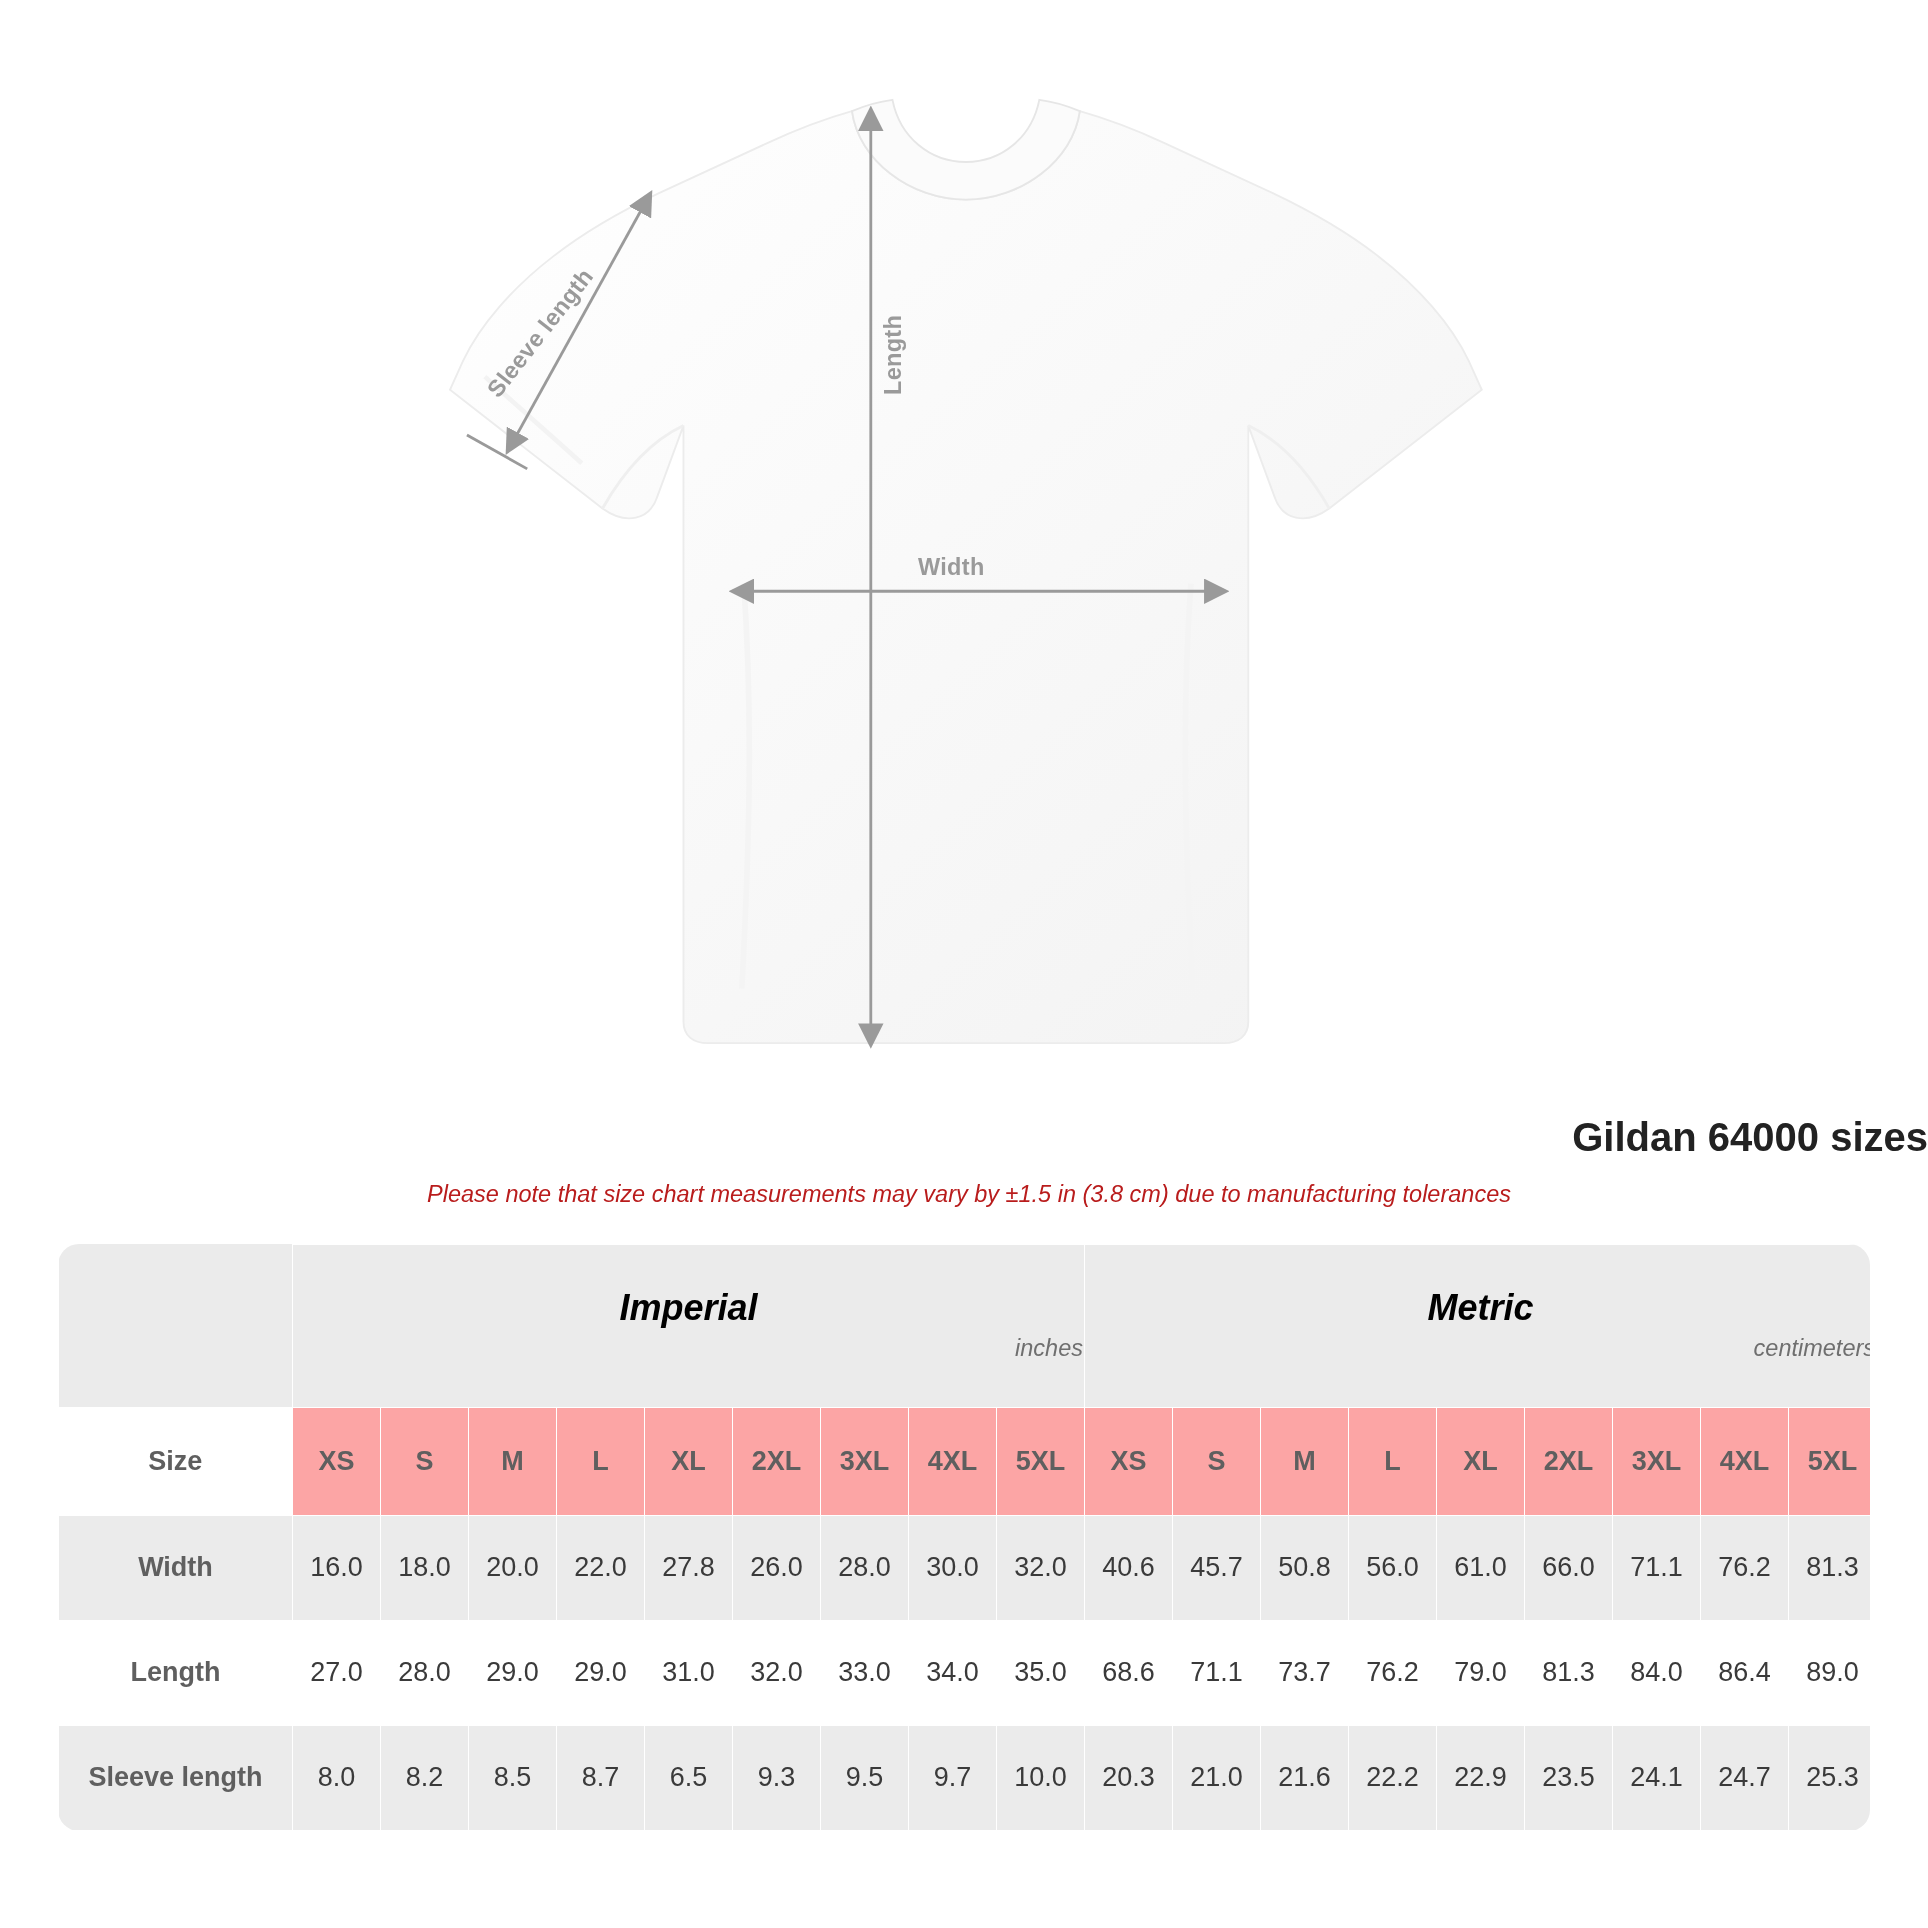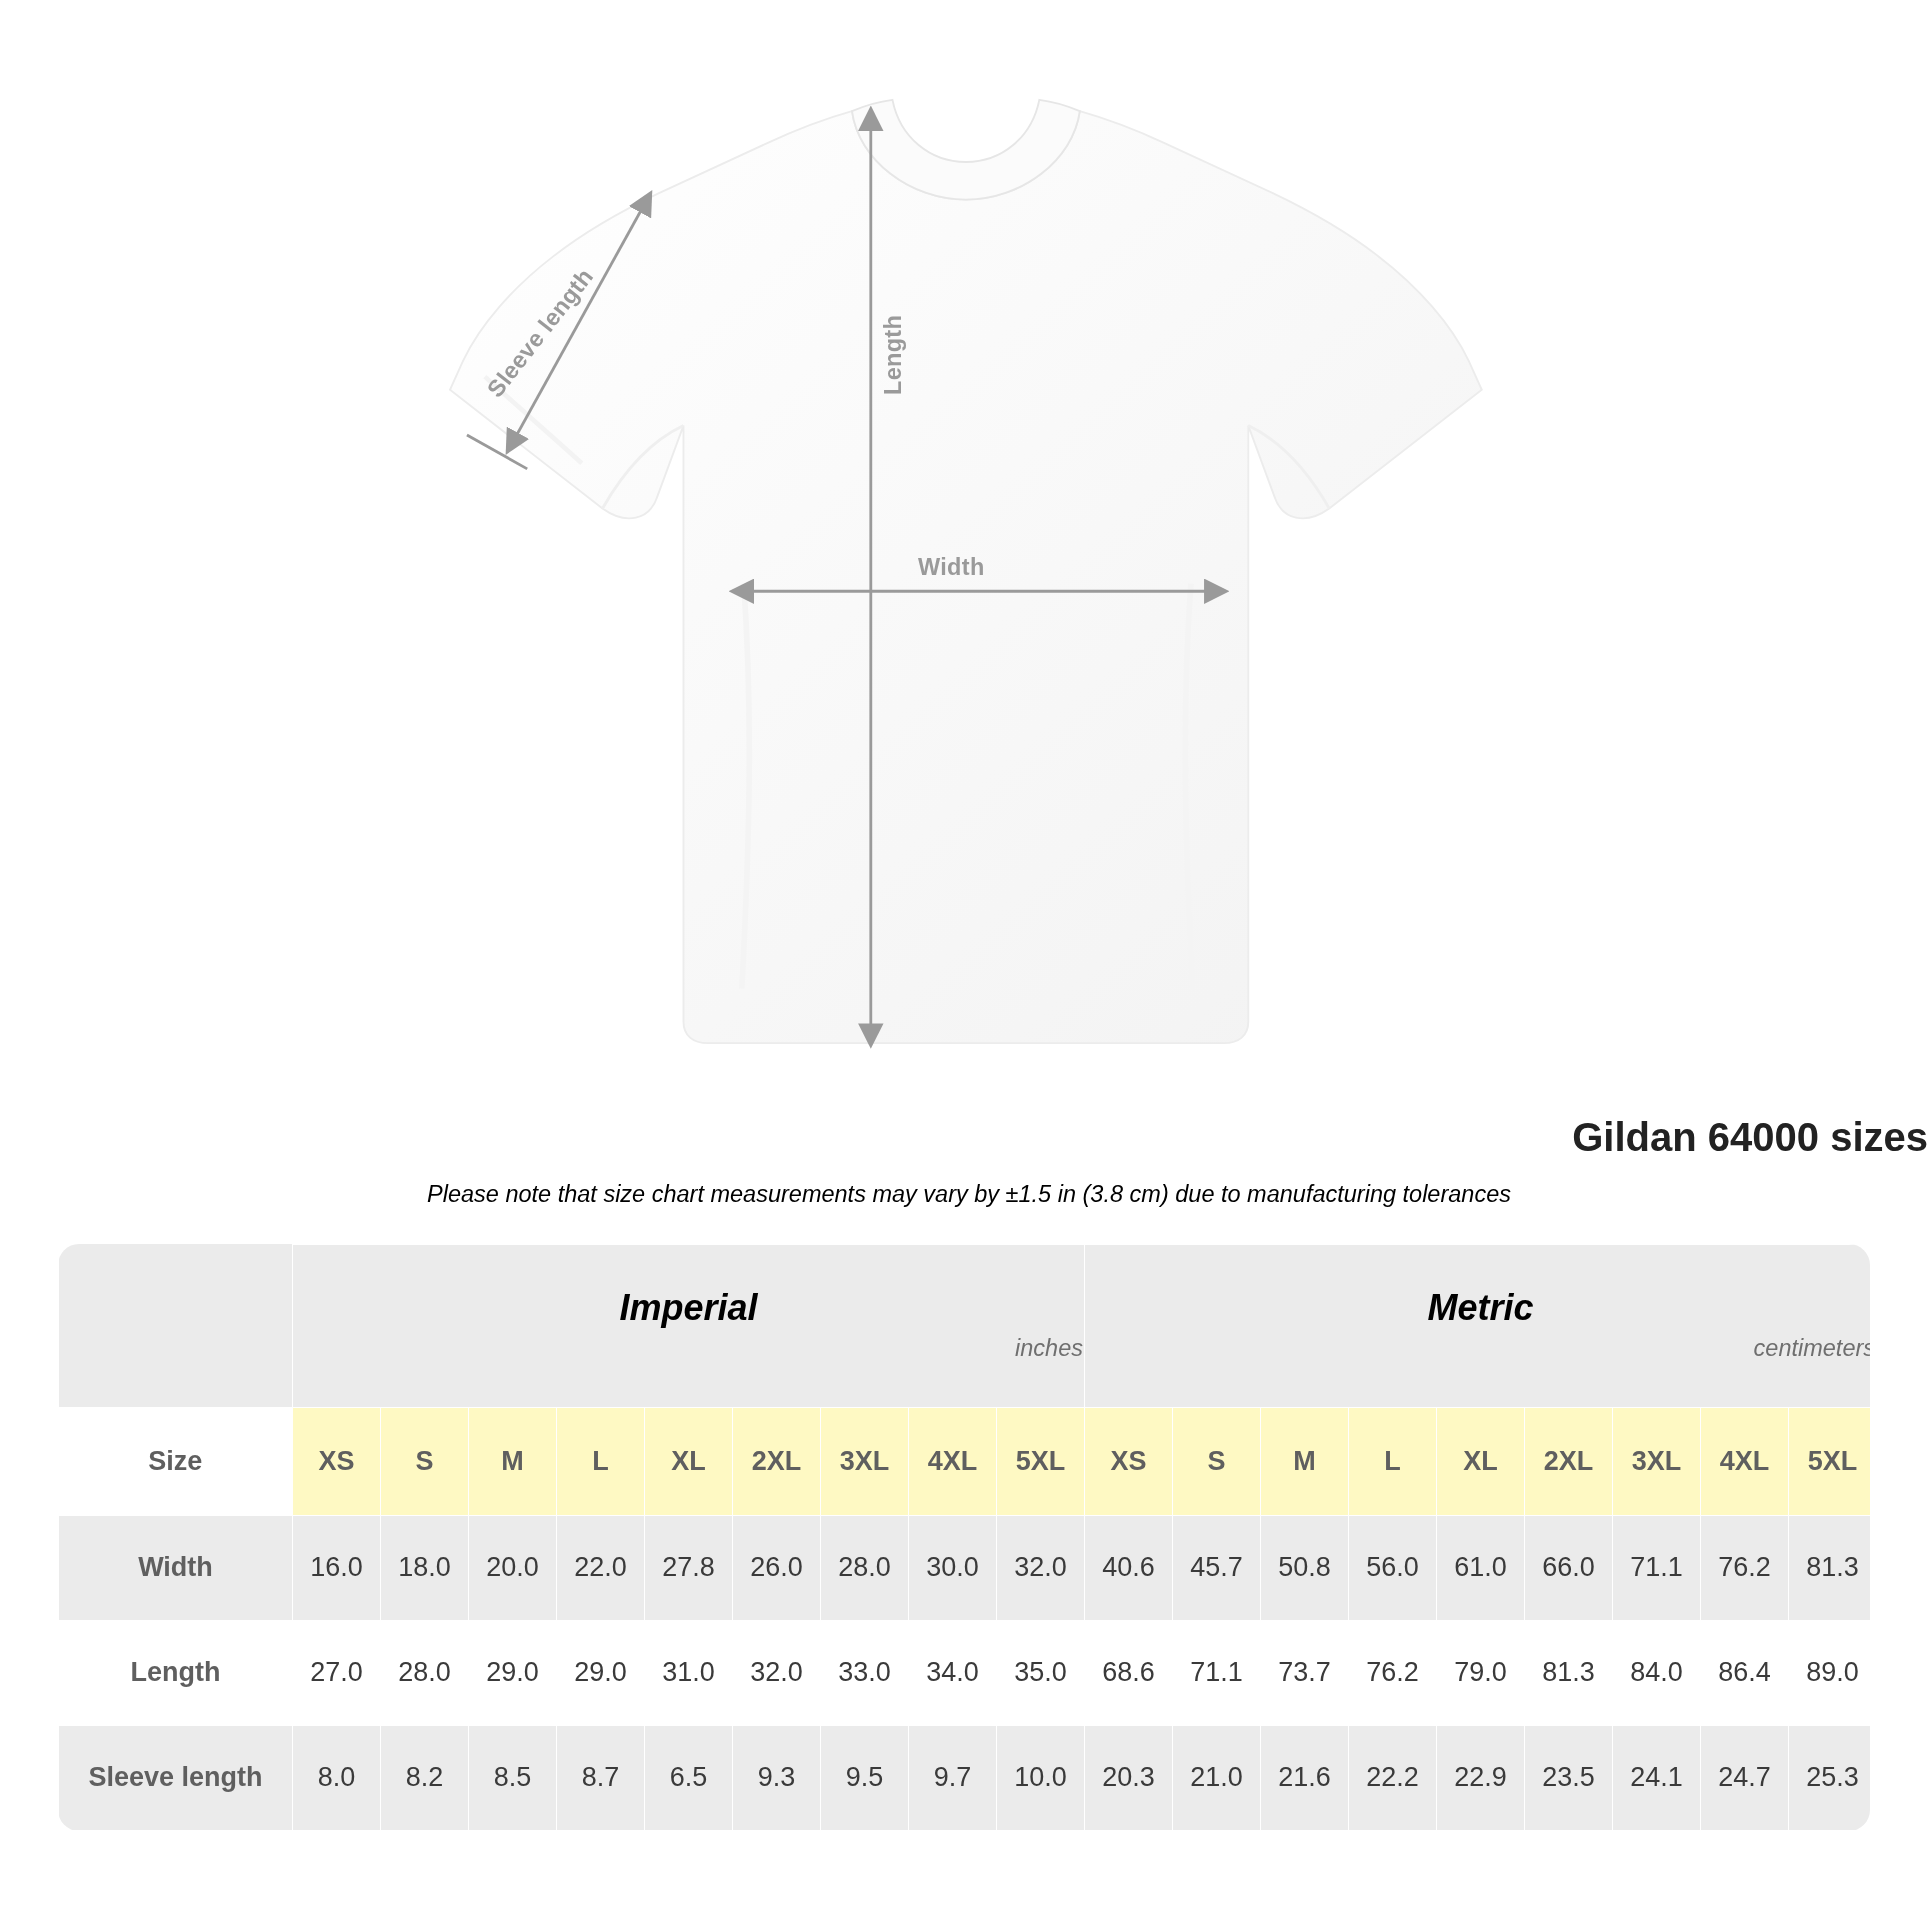--- a/index.html
+++ b/index.html
@@ -60,21 +60,21 @@
     text-align: right;
     font-size: 40px;
     font-weight: bold;
     color: #222222;
     margin-top: 3.8px;
   }
   .chart-note {
     text-align: center;
     font-size: 23.5px;
     font-style: italic;
-    color: #000000;
+    color: #b91c1c;
     margin-top: 21px;
     padding-left: 10px;
   }
 
   
   .table-wrap {
     margin: 36px 58px 0 58px;
     border-radius: 21px;
     overflow: hidden;
   }
@@ -101,21 +101,21 @@
     line-height: 1.25;
   }
   .unit-sub {
     font-size: 23.5px;
     font-style: italic;
     color: #6f6f6f;
     line-height: 1.6;
     text-align: right;
   }
   .hdr td {
-    background: #fef9c3;
+    background: #fca5a5;
     height: 105px;
     font-size: 27px;
     font-weight: bold;
     color: #5f5f5f;
   }
   .row-label {
     background: #ffffff;
     font-size: 27px;
     font-weight: bold;
     color: #5f5f5f;

